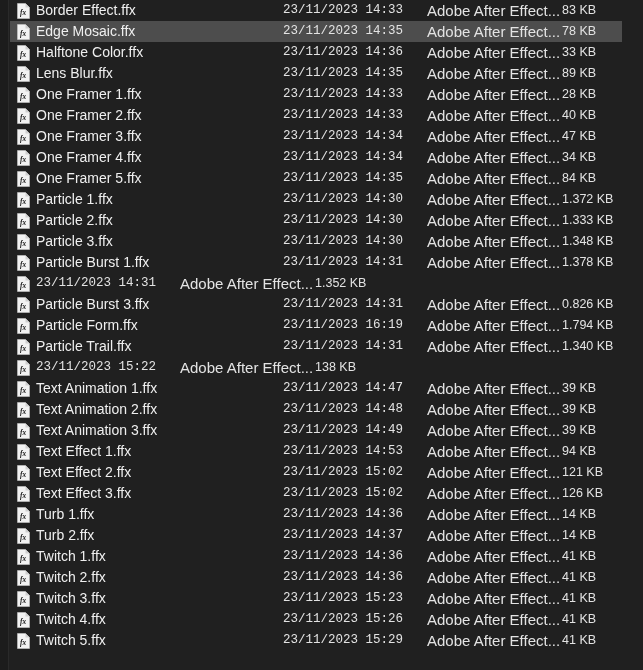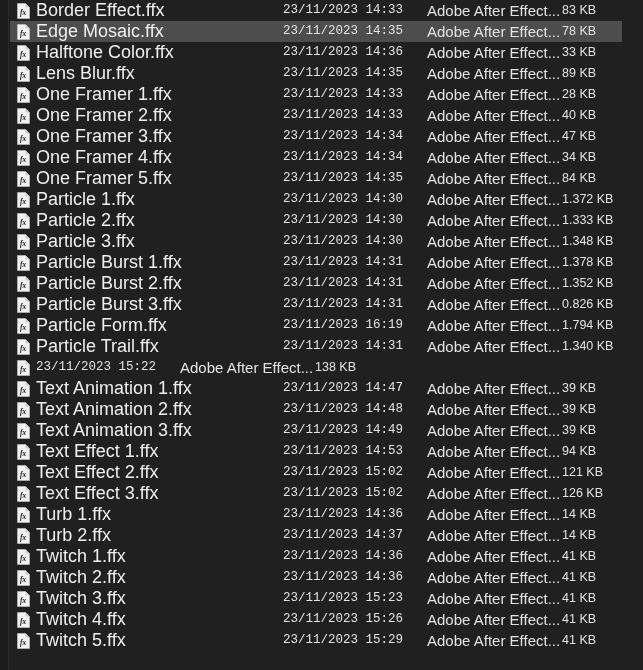--- a/index.html
+++ b/index.html
@@ -83,21 +83,21 @@
     height: 16px;
   }
 
   
   .c-name {
     position: relative;
     z-index: 1;
     flex: 0 0 247px;
     width: 247px;
     color: #efefef;
-    font-size: 18px;
+    font-size: 14px;
     overflow: hidden;
     text-overflow: ellipsis;
     white-space: nowrap;
   }
   .c-date {
     position: relative;
     z-index: 1;
     flex: 0 0 144px;
     width: 144px;
     color: #e3e3e3;
@@ -317,21 +317,20 @@
   </div>
       <div class="row">
     <div class="row-bg"></div>
     <div class="icon-cell">
       <svg class="fx-icon" viewBox="0 0 13 16">
         <path d="M0.5 0.5 H8.5 L12.5 4.5 V15.5 H0.5 Z" fill="#f2f2f2" stroke="#c9c9c9" stroke-width="0.6"></path>
         <path d="M8.5 0.5 L12.5 4.5 H8.5 Z" fill="#cfcfcf"></path>
         <text x="6.2" y="11.6" font-family="'Liberation Serif', serif" font-size="7.4" font-style="italic" font-weight="bold" fill="#1b1b1b" text-anchor="middle">fx</text>
       </svg>
     </div>
-    <div class="c-name">Particle Burst 2.ffx</div>
     <div class="c-date">23/11/2023 14:31</div>
     <div class="c-type">Adobe After Effect...</div>
     <div class="c-size">1.352 KB</div>
   </div>
       <div class="row">
     <div class="row-bg"></div>
     <div class="icon-cell">
       <svg class="fx-icon" viewBox="0 0 13 16">
         <path d="M0.5 0.5 H8.5 L12.5 4.5 V15.5 H0.5 Z" fill="#f2f2f2" stroke="#c9c9c9" stroke-width="0.6"></path>
         <path d="M8.5 0.5 L12.5 4.5 H8.5 Z" fill="#cfcfcf"></path>

